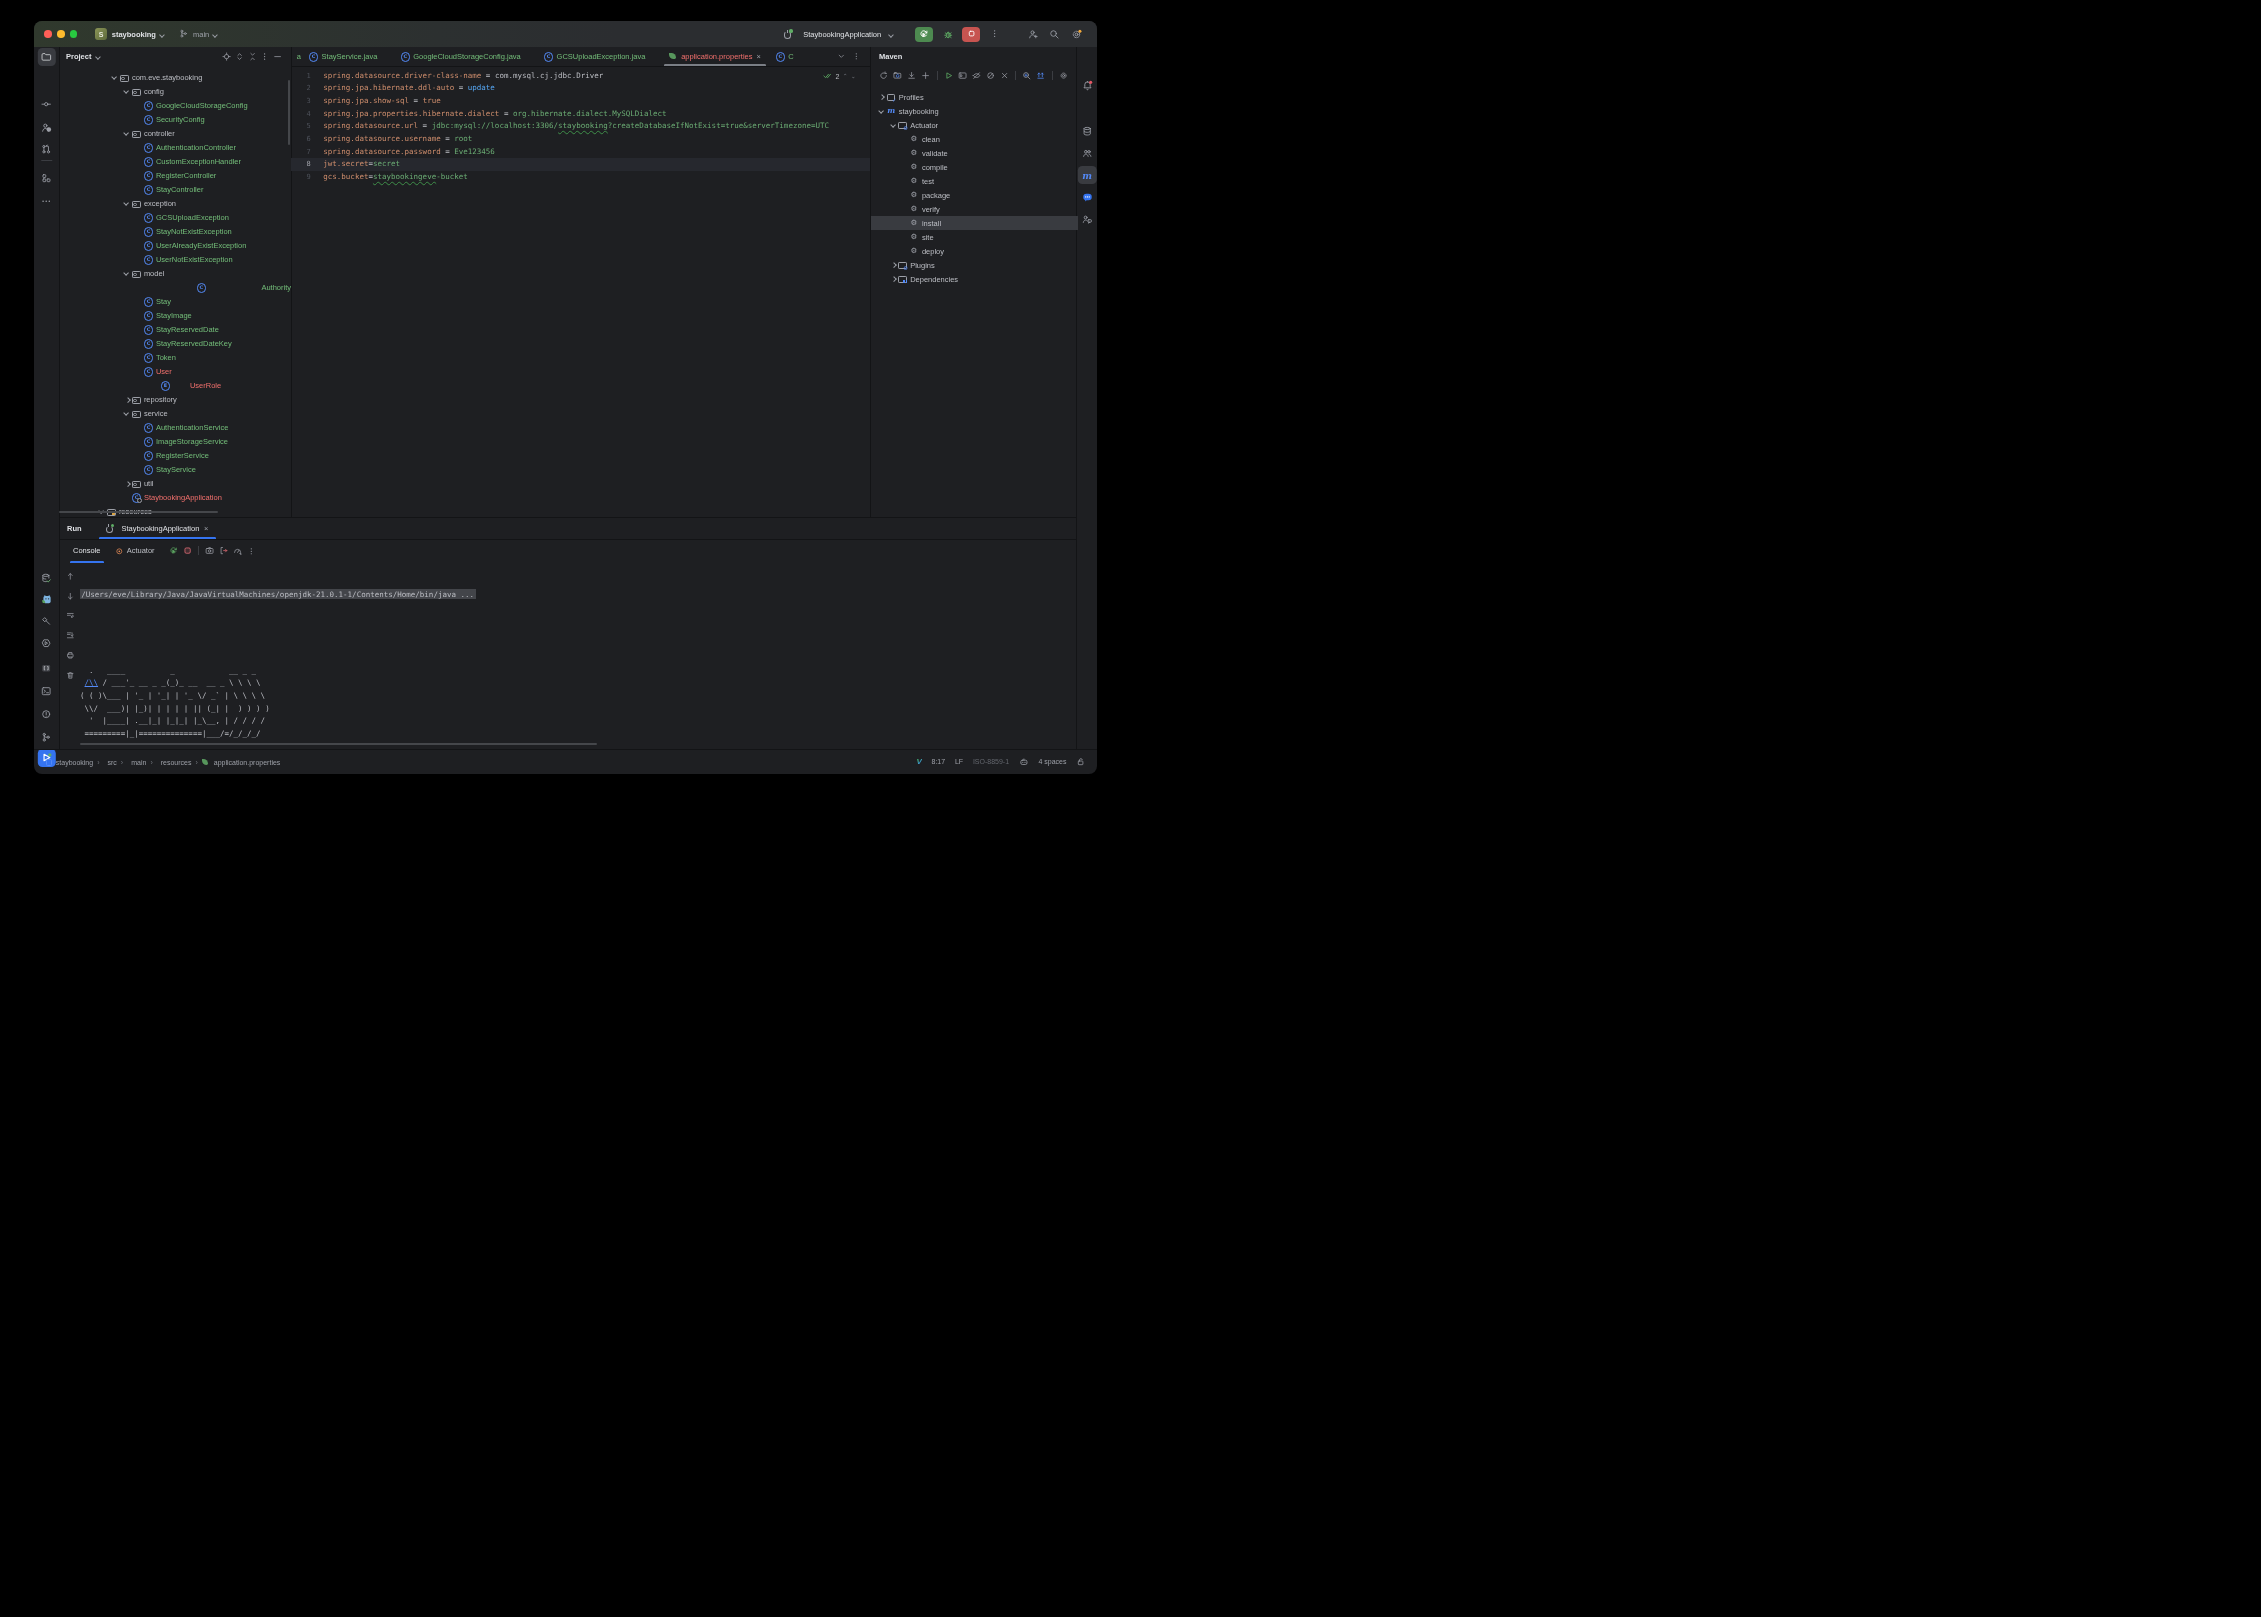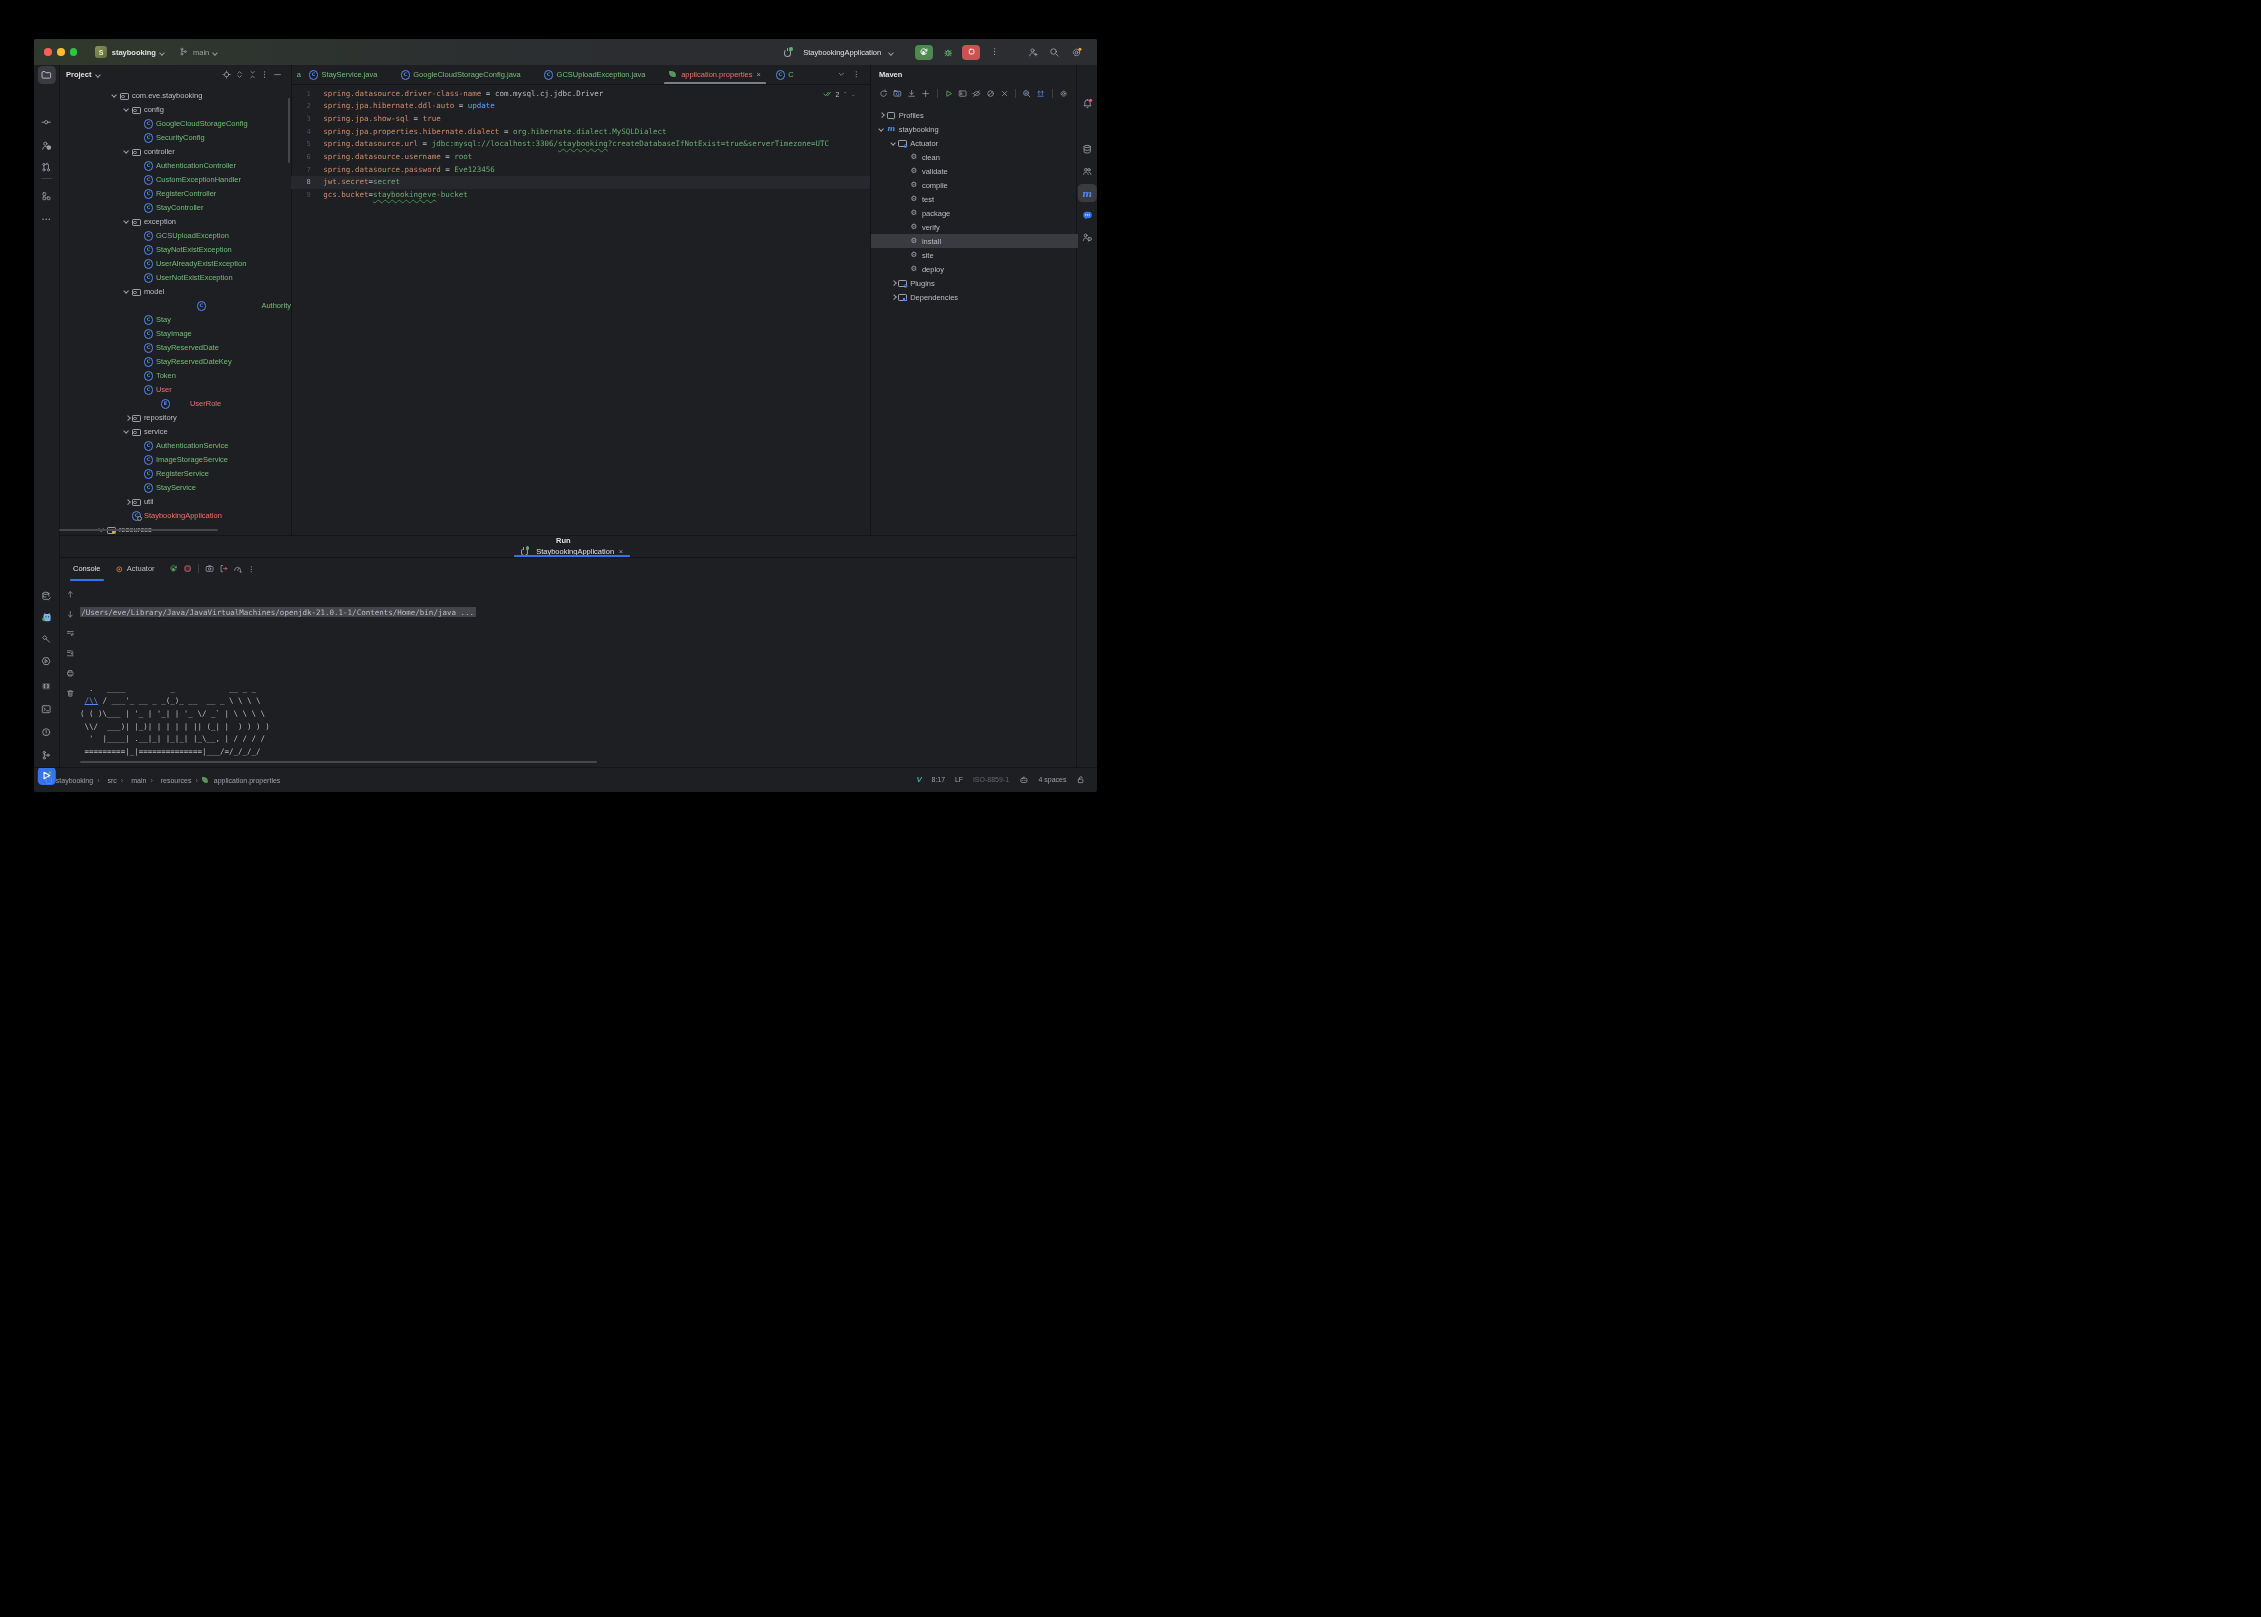--- a/index.html
+++ b/index.html
@@ -1,19 +1,19 @@
 <!DOCTYPE html>
 <html style="font-size:9.2px"><head>
 <meta charset="utf-8">
 <style>
   html,body{margin:0;padding:0;background:#000;}
   .page{position:relative;width:1131px;height:809px;background:#000;overflow:hidden;
         font-family:"Liberation Sans",sans-serif;-webkit-font-smoothing:antialiased;}
-  .window{position:absolute;left:34px;top:39px;width:1063px;height:753px;background:#1e1f22;
-          border-radius:2px;overflow:hidden;box-shadow:0 14.4px 40px rgba(0,0,0,.65);color:#bcbec4;}
+  .window{position:absolute;left:34px;top:21px;width:1063px;height:753px;background:#1e1f22;
+          border-radius:8px;overflow:hidden;box-shadow:0 14.4px 40px rgba(0,0,0,.65);color:#bcbec4;}
   .sv{stroke:#9da0a8;fill:none;stroke-width:1.3;stroke-linecap:round;stroke-linejoin:round;}
   .vsep{width:0.6px;height:9.2px;background:#3b3d42;margin:0 4px;flex:none;}
 
   
   .titlebar{position:absolute;left:0;top:0;right:0;height:26px;
     background:linear-gradient(90deg,#30392d 0%,#2c3030 38%,#2b2d30 55%,#2b2d30 100%);
     display:flex;align-items:center;}
   .tl{width:7.5px;height:7.5px;border-radius:50%;margin-right:5.2px;flex:none;}
   .tl.r{background:#ff5f57}.tl.y{background:#febc2e}.tl.g{background:#28c840}
   .lights{display:flex;margin-left:10.4px;margin-right:12.7px;}
@@ -113,21 +113,21 @@
   .insp{position:absolute;right:14px;top:23.6px;height:11.5px;display:flex;align-items:center;gap:3.5px;
         color:#bcbec4;font-size:7px;}
   .insp .dim{color:#6f737a;font-size:5.8px;}
 
   
   .mtoolbar{position:absolute;left:0;top:19px;right:0;height:19px;display:flex;align-items:center;padding:0 5.8px;}
   .tool{width:14px;height:14px;display:flex;align-items:center;justify-content:center;flex:none;border-radius:2.3px;}
 
   
   .runhead{position:absolute;left:0;top:0;right:0;height:21px;display:flex;align-items:center;
-           border-bottom:0.6px solid #131416;padding-left:8px;flex-direction:column;}
+           border-bottom:0.6px solid #131416;padding-left:8px;}
   .runlabel{color:#dfe1e5;font-weight:700;font-size:7.5px;margin-right:17.3px;}
   .runtab{display:flex;align-items:center;gap:4px;height:100%;padding:0 5.8px;position:relative;}
   .runtab::after{content:"";position:absolute;left:0;right:0;bottom:0;height:1.7px;background:#3574f0;border-radius:1.2px 1.2px 0 0;}
   .ctabs{position:absolute;left:0;top:21px;right:0;height:23.6px;display:flex;align-items:center;padding-left:7px;}
   .ctab{height:100%;display:flex;align-items:center;padding:0 7px;position:relative;font-size:7.5px;gap:3.5px;}
   .ctab.active{color:#dfe1e5;}
   .ctab.active::after{content:"";position:absolute;left:3.5px;right:3.5px;bottom:0;height:1.7px;background:#3574f0;border-radius:1.2px 1.2px 0 0;}
   .cgutter{position:absolute;left:3.5px;top:51px;width:15px;display:flex;flex-direction:column;gap:5.8px;align-items:center;}
   .console{position:absolute;left:21px;top:45px;right:1.2px;bottom:5.8px;overflow:hidden;
            font-family:"DejaVu Sans Mono","Liberation Mono",monospace;font-size:7.5px;line-height:12.7px;white-space:pre;}

